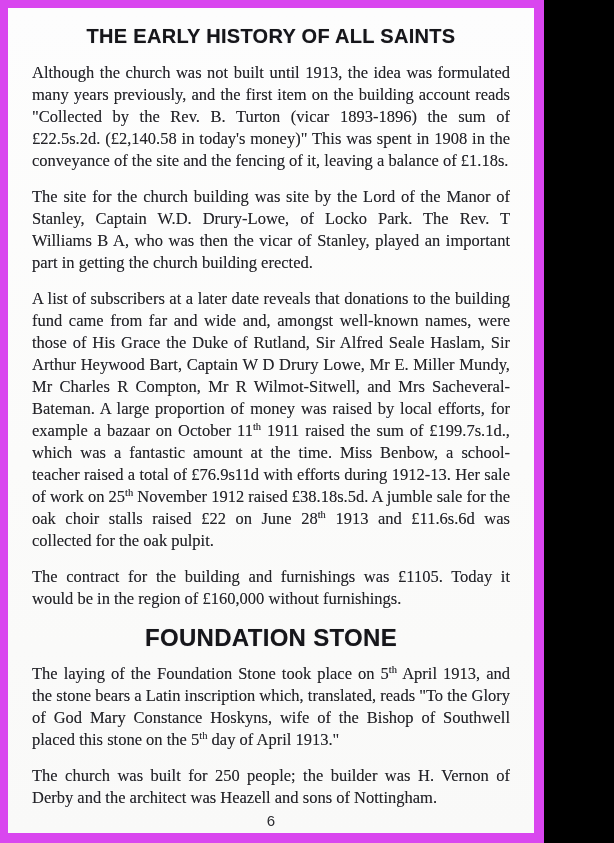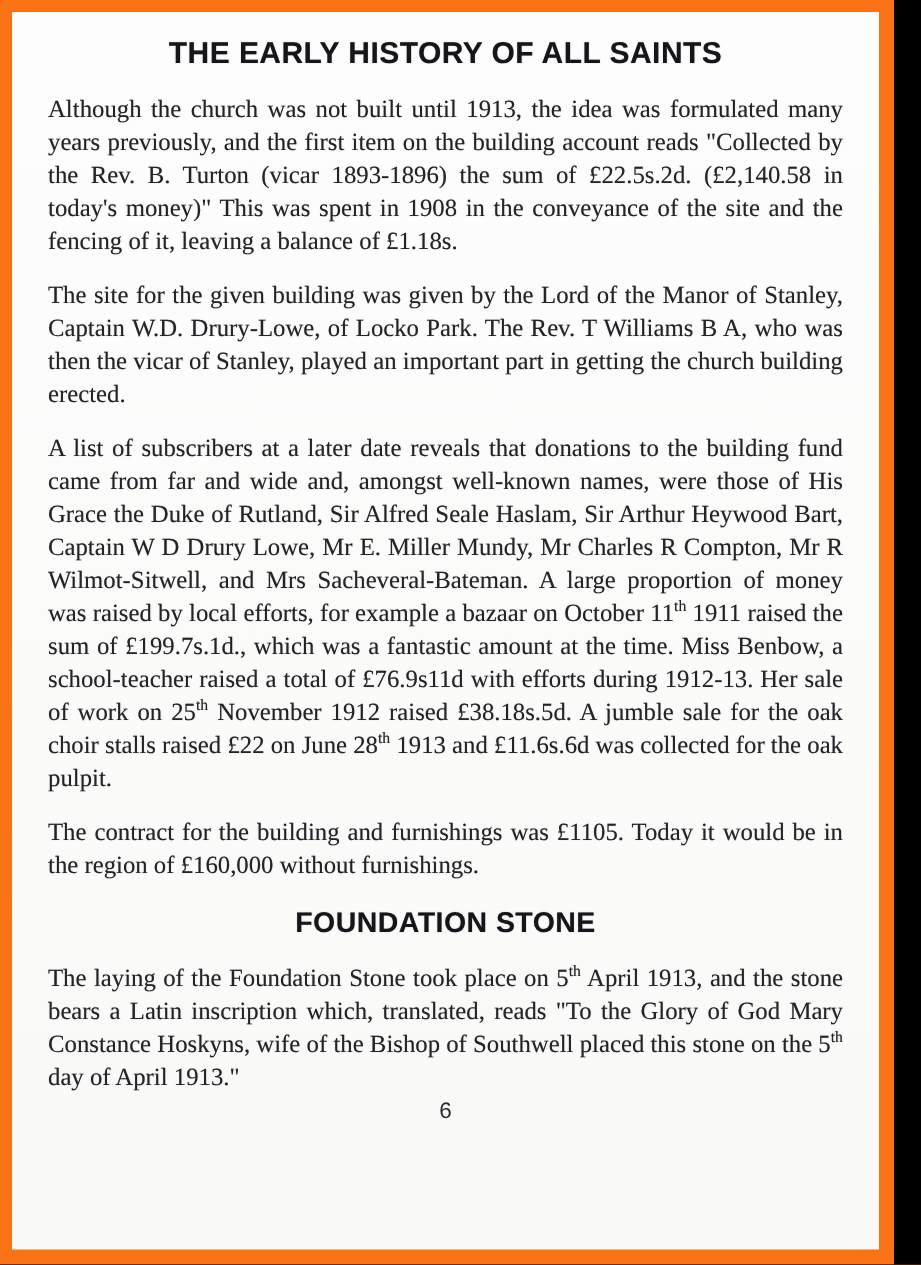--- a/index.html
+++ b/index.html
@@ -5,24 +5,24 @@
   html, body {
     margin: 0;
     padding: 0;
     width: 614px;
     height: 843px;
     background: #000;
     overflow: hidden;
   }
   .scan-frame {
     box-sizing: border-box;
-    width: 596px;
+    width: 544px;
     height: 843px;
     padding: 8px 10px 10px 8px;
-    background: #f97316;
+    background: #d946ef;
   }
   .page {
     box-sizing: border-box;
     width: 100%;
     height: 100%;
     background: #fcfcfc;
     background: linear-gradient(180deg, #fdfdfd 0%, #fbfbfa 55%, #f9f9f8 100%);
     padding: 10px 24px 4px 24px;
     font-family: "Liberation Sans", sans-serif;
     color: #242428;
@@ -40,21 +40,21 @@
   }
   .para {
     font-size: 16.5px;
     line-height: 22px;
     text-align: justify;
     margin: 14px 0 0 0;
     text-shadow: 0 0 0.6px rgba(45,45,60,0.45);
     font-family: Liberation Serif, serif;
   }
   .section-heading {
-    font-size: 19px;
+    font-size: 24px;
     line-height: 22px;
     font-weight: bold;
     text-align: center;
     color: #16161a;
     letter-spacing: 0.3px;
     margin: 17px 0 0 0;
     text-shadow: 0 0 0.7px rgba(40,40,55,0.5);
   }
   sup {
     font-size: 10.5px;
@@ -72,27 +72,28 @@
 </head>
 <body>
 
 <div class="scan-frame">
   <div class="page">
 
     <h1 class="doc-title">THE EARLY HISTORY OF ALL SAINTS</h1>
 
     <p class="para">Although the church was not built until 1913, the idea was formulated many years previously, and the first item on the building account reads "Collected by the Rev. B. Turton (vicar 1893-1896) the sum of £22.5s.2d. (£2,140.58 in today's money)" This was spent in 1908 in the conveyance of the site and the fencing of it, leaving a balance of £1.18s.</p>
 
-    <p class="para">The site for the given building was given by the Lord of the Manor of Stanley, Captain W.D. Drury-Lowe, of Locko Park. The Rev. T Williams B A, who was then the vicar of Stanley, played an important part in getting the church building erected.</p>
+    <p class="para">The site for the church building was site by the Lord of the Manor of Stanley, Captain W.D. Drury-Lowe, of Locko Park. The Rev. T Williams B A, who was then the vicar of Stanley, played an important part in getting the church building erected.</p>
 
     <p class="para">A list of subscribers at a later date reveals that donations to the building fund came from far and wide and, amongst well-known names, were those of His Grace the Duke of Rutland, Sir Alfred Seale Haslam, Sir Arthur Heywood Bart, Captain W D Drury Lowe, Mr E. Miller Mundy, Mr Charles R Compton, Mr R Wilmot-Sitwell, and Mrs Sacheveral-Bateman. A large proportion of money was raised by local efforts, for example a bazaar on October 11<sup>th</sup> 1911 raised the sum of £199.7s.1d., which was a fantastic amount at the time. Miss Benbow, a school-teacher raised a total of £76.9s11d with efforts during 1912-13. Her sale of work on 25<sup>th</sup> November 1912 raised £38.18s.5d. A jumble sale for the oak choir stalls raised £22 on June 28<sup>th</sup> 1913 and £11.6s.6d was collected for the oak pulpit.</p>
 
     <p class="para">The contract for the building and furnishings was £1105. Today it would be in the region of £160,000 without furnishings.</p>
 
     <h2 class="section-heading">FOUNDATION STONE</h2>
 
     <p class="para">The laying of the Foundation Stone took place on 5<sup>th</sup> April 1913, and the stone bears a Latin inscription which, translated, reads "To the Glory of God Mary Constance Hoskyns, wife of the Bishop of Southwell placed this stone on the 5<sup>th</sup> day of April 1913."</p>
 
+    <p class="para">The church was built for 250 people; the builder was H. Vernon of Derby and the architect was Heazell and sons of Nottingham.</p>
 
     <div class="page-number">6</div>
 
   </div>
 </div>
 
 </body></html>

